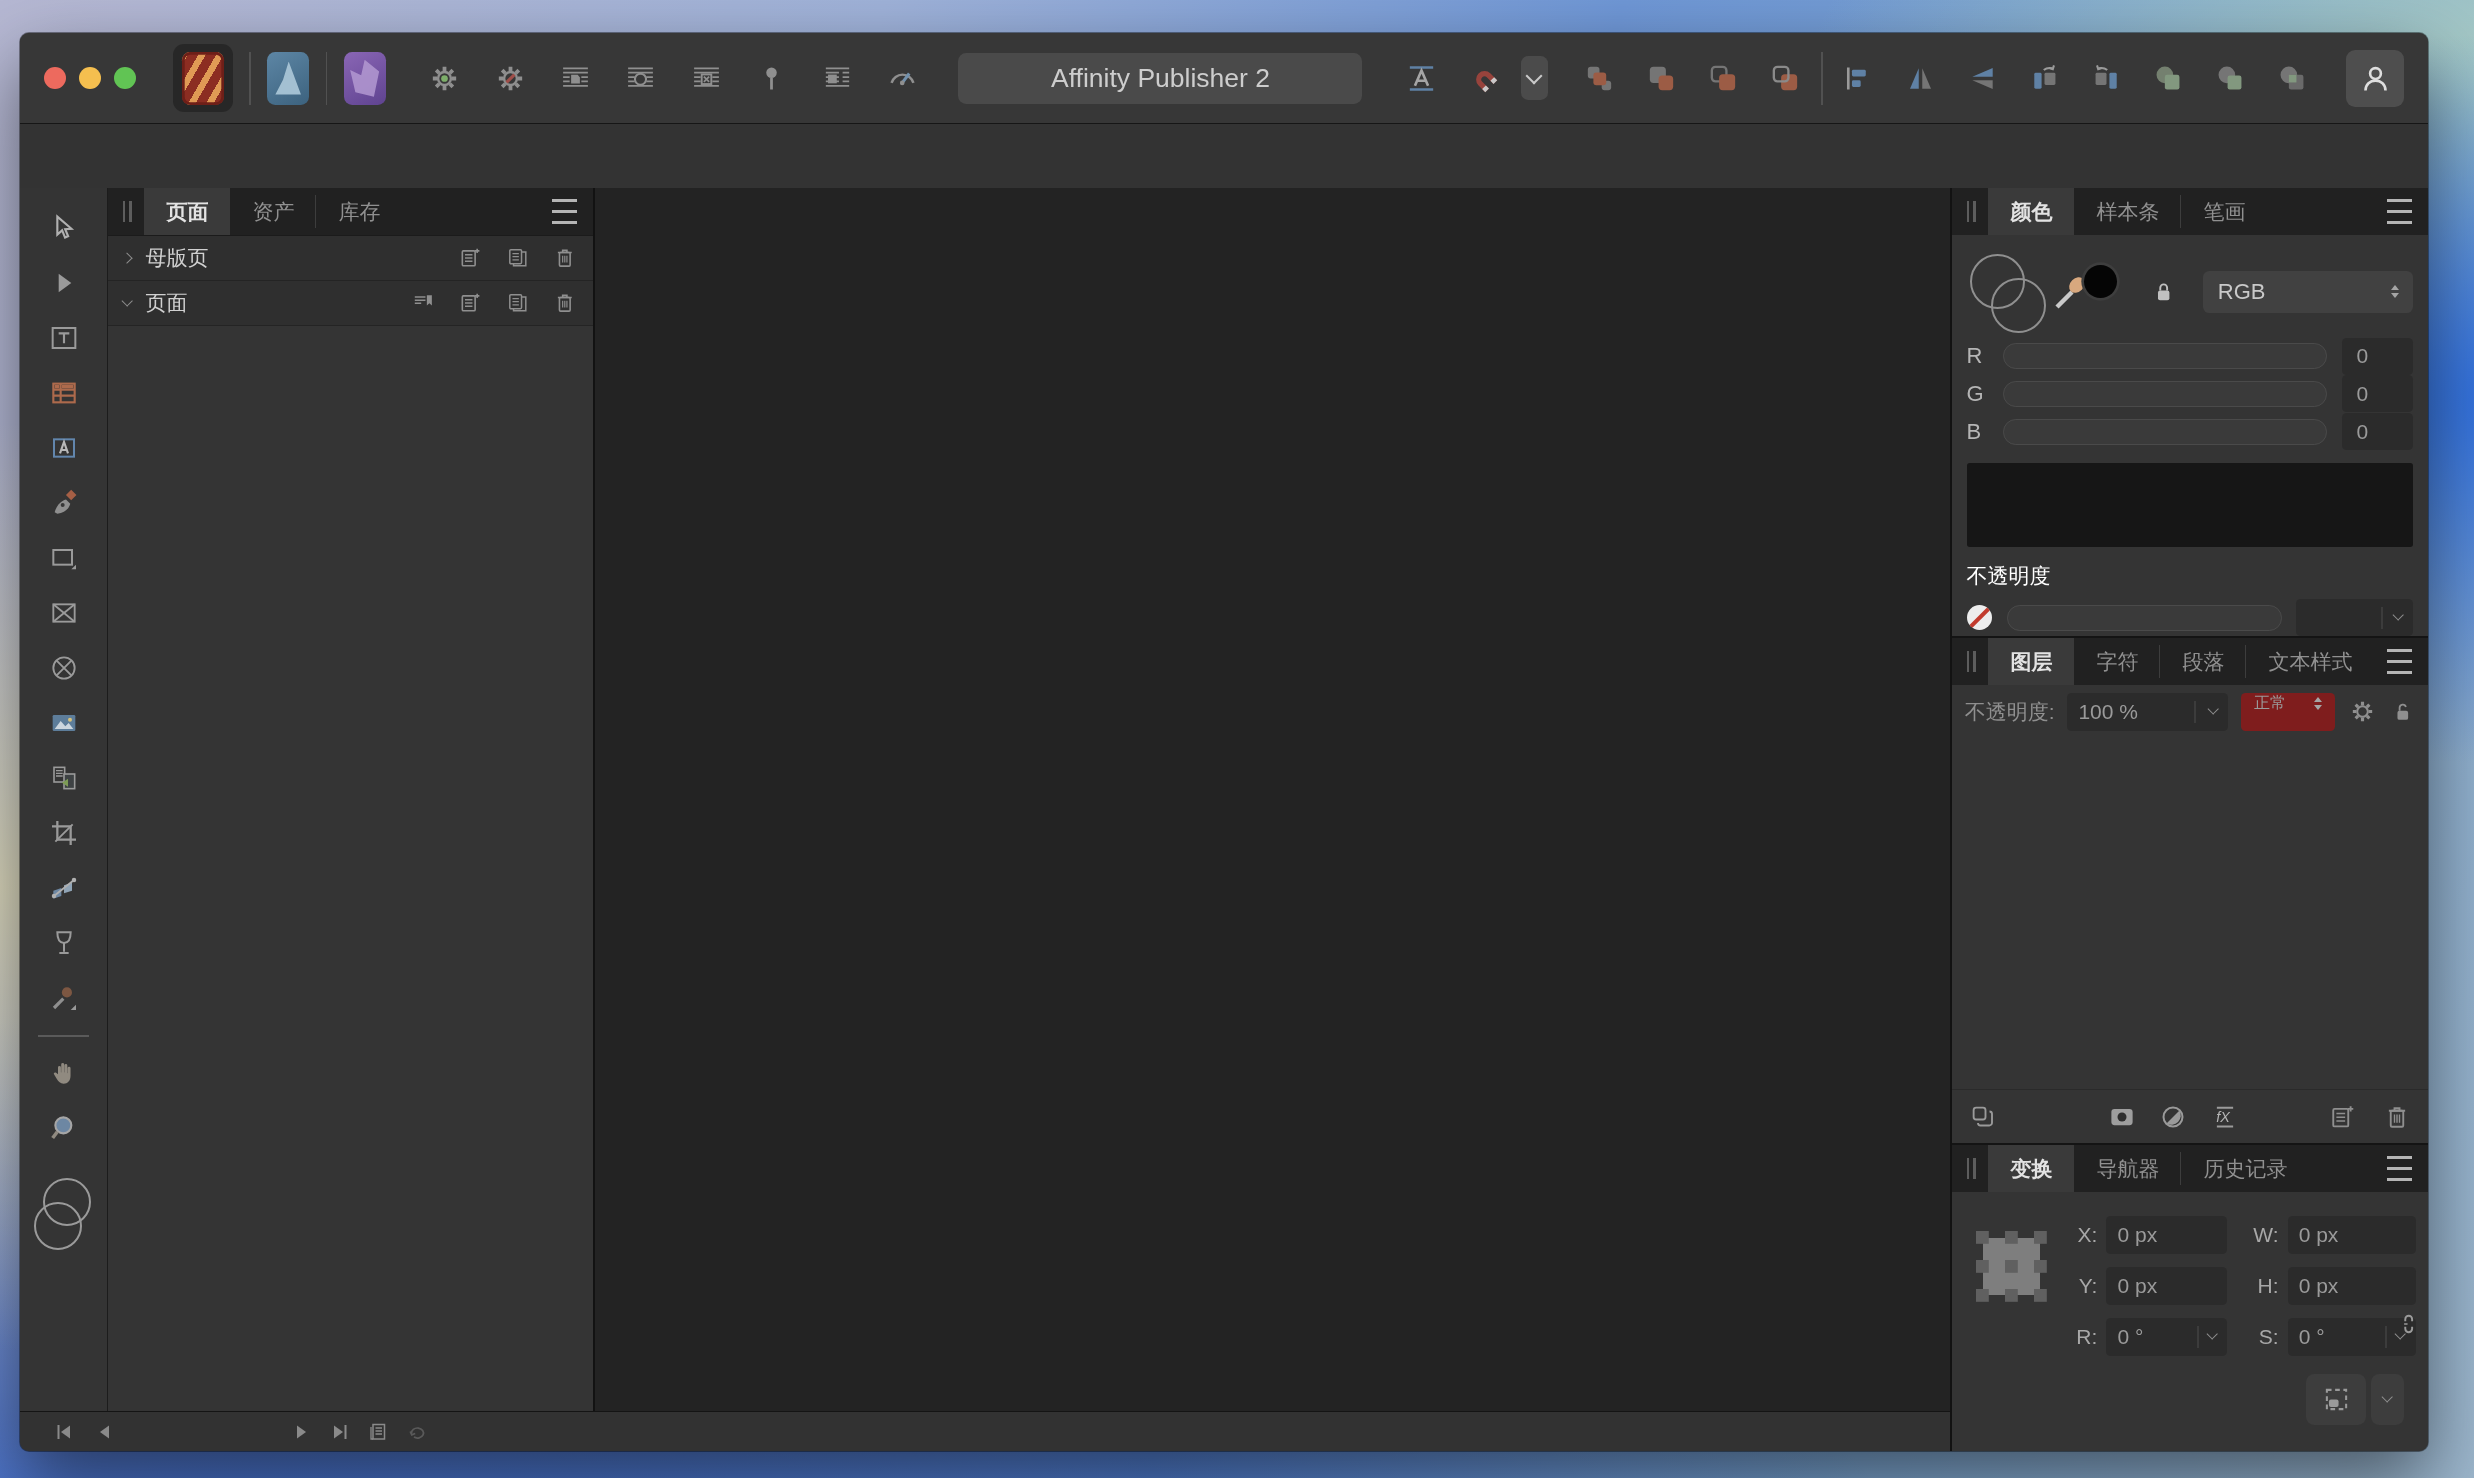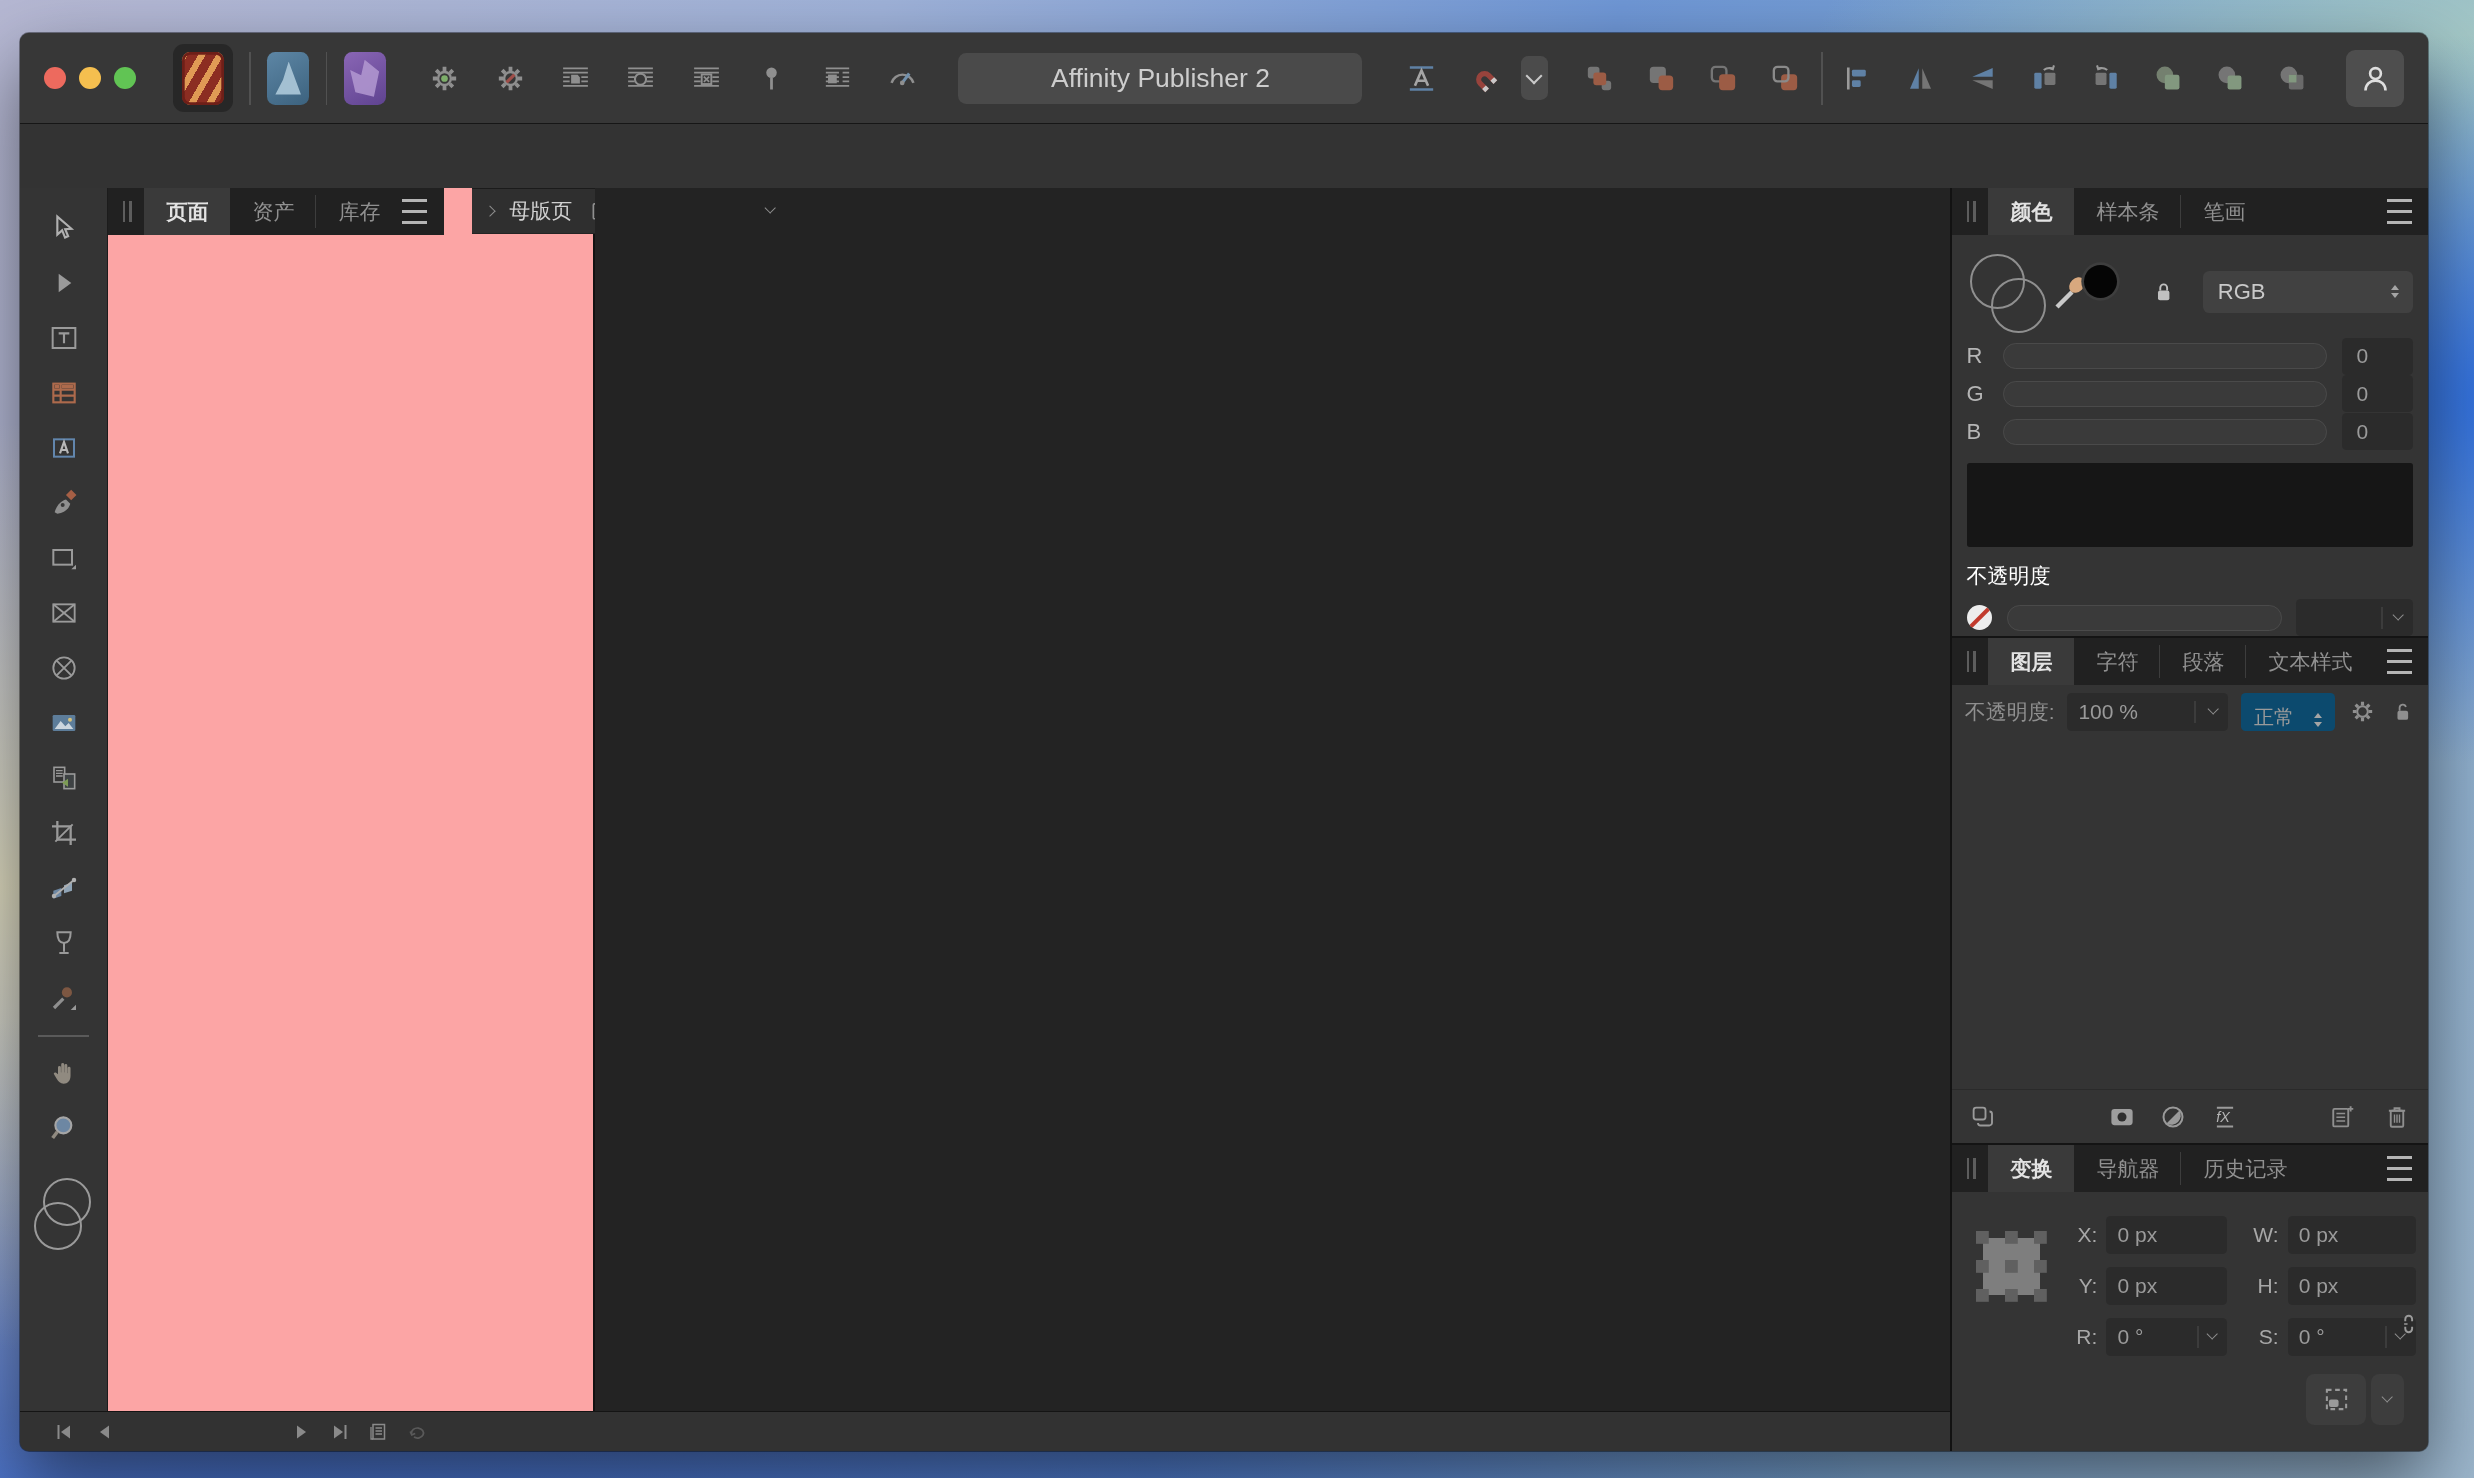--- a/index.html
+++ b/index.html
@@ -52,21 +52,21 @@
   .work-row{flex:1;display:flex;min-height:0;}
   .tools{width:87px;background:#343434;border-right:1.8px solid #1c1c1c;display:flex;flex-direction:column;align-items:center;padding-top:12.8px;flex:none;}
   .tool-list{display:flex;flex-direction:column;align-items:center;}
   .tool-list .ic-wrap{width:55px;height:55px;}
   .tool-list .ic{width:32px;height:32px;}
   .tool-div{width:51px;height:1.8px;background:#5a5a5a;margin:9.1px 0;}
   .fillstroke{position:relative;width:60px;height:69px;margin-top:22px;}
   .fillstroke .c1,.fillstroke .c2{position:absolute;width:44px;height:44px;border:2.3px solid #9a9a9a;border-radius:50%;}
   .fillstroke .c1{left:9.1px;top:0;}
   .fillstroke .c2{left:0;top:24px;}
-  .pages-panel{width:485px;background:#fca5a5;border-right:2.7px solid #121212;display:flex;flex-direction:row;flex:none;gap:28px;}
+  .pages-panel{width:485px;background:#0f172a;border-right:2.7px solid #121212;display:flex;flex-direction:column;flex:none;}
   .canvas{flex:1;background:#232323;}
   
   .tabbar{height:47px;background:#212121;display:flex;align-items:stretch;flex:none;}
   .grip{position:relative;width:14.6px;margin:12.8px 9.1px 12.8px 12.8px;flex:none;}
   .grip::before,.grip::after{content:"";position:absolute;top:0;bottom:0;width:2.7px;background:#5d5d5d;}
   .grip::before{left:1.8px}.grip::after{left:8.2px}
   .tab{display:flex;align-items:center;padding:0 22px;font-size:21px;color:#909090;position:relative;}
   .tab.active{background:#3a3a3a;color:#e3e3e3;font-weight:bold;}
   .tab.sep::after{content:"";position:absolute;right:0;top:7.3px;bottom:7.3px;width:1.4px;background:#3d3d3d;}
   .burger{margin:auto 16.4px auto auto;width:25px;height:18.3px;border-top:3.3px solid #b5b5b5;border-bottom:3.3px solid #b5b5b5;position:relative;flex:none;}
@@ -114,21 +114,21 @@
   .op-row{display:flex;align-items:center;gap:14.6px;padding:9.1px 14.6px 0;}
   .none-dot{width:25.6px;height:25.6px;border-radius:50%;background:#ededed;position:relative;overflow:hidden;flex:none;}
   .none-dot::after{content:"";position:absolute;left:-4.6px;right:-4.6px;top:50%;height:4.1px;margin-top:-1.8px;background:#c23b2e;transform:rotate(-45deg);}
   .op-value{width:95px;height:37px;background:#2b2b2b;border-radius:4.6px;display:flex;align-items:center;flex:none;padding:0 11px;gap:11px;}
   .op-value .vdiv{margin-left:auto;width:1.8px;height:22px;background:#3c3c3c;}
   
   .lp-row{display:flex;align-items:center;gap:12.8px;padding:0 12.8px;height:53px;flex:none;}
   .lp-label{font-size:21px;color:#8f8f8f;}
   .op-box{width:139px;height:38px;background:#2b2b2b;border-radius:4.6px;display:flex;align-items:center;padding:0 11px;font-size:21px;color:#9a9a9a;flex:none;gap:13px;}
   .op-box .vdiv{margin-left:auto;width:1.8px;height:22px;background:#3c3c3c;}
-  .blend-box{flex:1;height:38px;background:#0c4a6e;border-radius:4.6px;display:flex;align-items:flex-end;padding:0 12.8px;font-size:20px;color:#9a9a9a;}
+  .blend-box{flex:1;height:38px;background:#7f1d1d;border-radius:4.6px;display:flex;align-items:flex-start;padding:0 12.8px;font-size:16px;color:#9a9a9a;}
   .lp-gear{width:29px;height:29px;flex:none;}
   .lp-lock{width:25.6px;height:25.6px;flex:none;}
   .layers-fill{flex:1;background:#343434;min-height:0;}
   .layers-footer{height:53px;border-top:1.8px solid #2a2a2a;display:flex;align-items:center;padding:0 14.6px;flex:none;}
   .lf-left .ic-wrap,.lf-center .ic-wrap,.lf-right .ic-wrap{width:33px;height:33px;}
   .lf-left .ic,.lf-center .ic,.lf-right .ic{width:30px;height:30px;}
   .lf-left{display:flex;}
   .lf-center{display:flex;gap:18.3px;margin-left:106px;}
   .lf-right{margin-left:auto;display:flex;gap:22px;}
   

